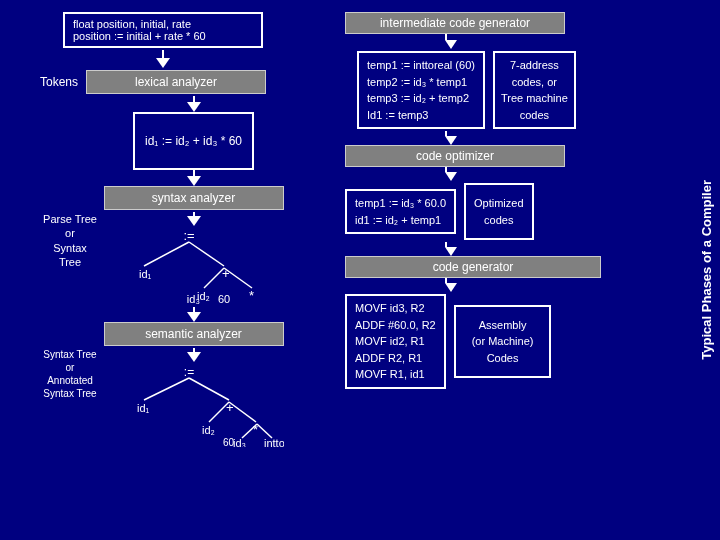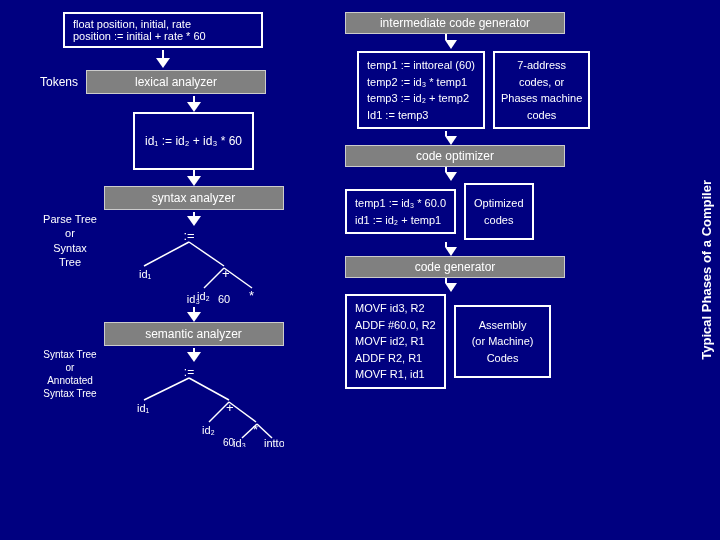--- a/index.html
+++ b/index.html
@@ -297,21 +297,21 @@
     <div style="display:flex;align-items:center;gap:8px;margin-left:22px;margin-top:2px;">
       <div class="code-box">
         <span>temp1 := inttoreal (60)</span><br>
         <span>temp2 := id₃ * temp1</span><br>
         <span>temp3 := id₂ + temp2</span><br>
         <span>Id1    := temp3</span>
       </div>
       <div class="label-box">
         <span>7-address</span><br>
         <span>codes, or</span><br>
-        <span>Phases machine</span><br>
+        <span>Tree machine</span><br>
         <span>codes</span>
       </div>
     </div>
 
     <div style="display:flex;flex-direction:column;align-items:flex-start;margin-left:110px;margin-top:2px;">
       <div class="right-connector" style="height:5px;"></div>
       <div class="right-arrow"></div>
     </div>
 
     <div class="right-phase-box" style="width:220px;margin-left:10px;margin-top:0;">code optimizer</div>
@@ -330,21 +330,21 @@
         <span style="white-space:pre-line;">Optimized
 codes</span>
       </div>
     </div>
 
     <div style="display:flex;flex-direction:column;align-items:flex-start;margin-left:110px;margin-top:2px;">
       <div class="right-connector" style="height:5px;"></div>
       <div class="right-arrow"></div>
     </div>
 
-    <div class="right-phase-box" style="width:220px;margin-left:10px;">code generator</div>
+    <div class="right-phase-box" style="width:256px;margin-left:10px;">code generator</div>
 
     <div style="display:flex;flex-direction:column;align-items:flex-start;margin-left:110px;">
       <div class="right-connector" style="height:5px;"></div>
       <div class="right-arrow"></div>
     </div>
 
     <div style="display:flex;align-items:center;gap:8px;margin-left:10px;margin-top:2px;">
       <div class="code-box">
         <span>MOVF  id3,  R2</span><br>
         <span>ADDF  #60.0, R2</span><br>

